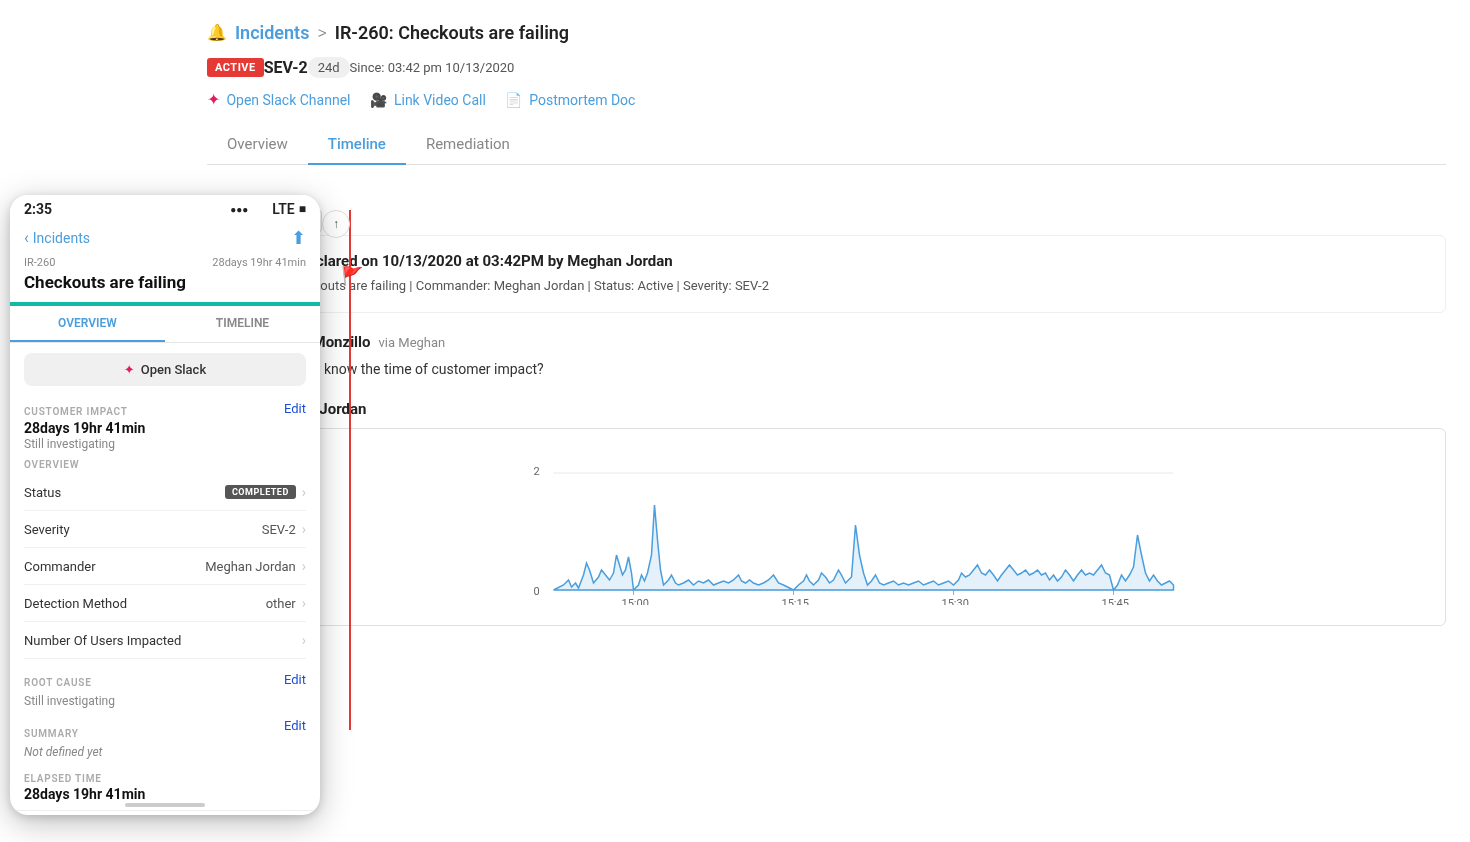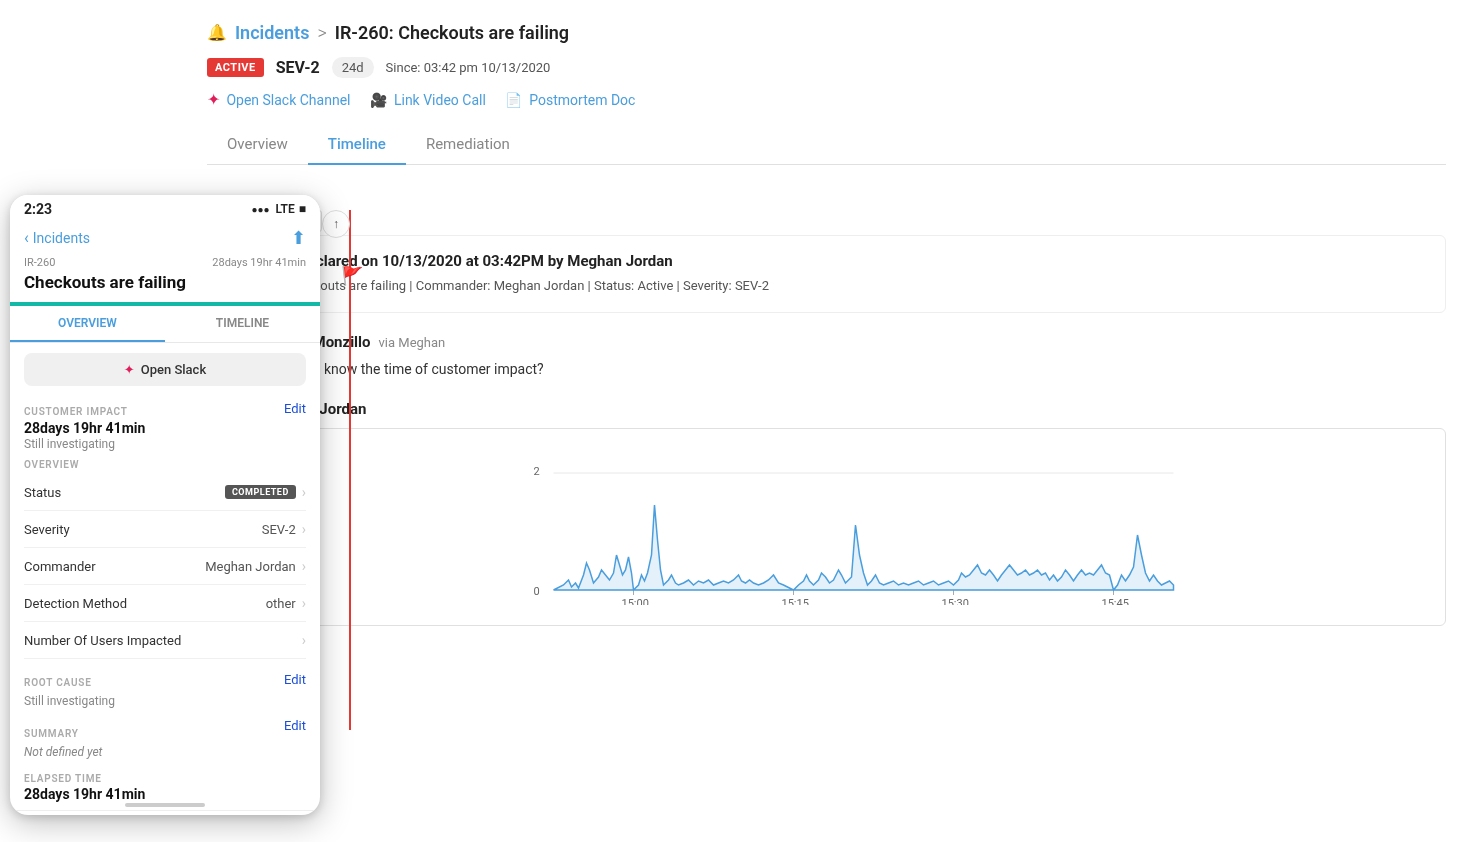--- a/index.html
+++ b/index.html
@@ -47,21 +47,20 @@
       font-weight: 300;
     }
 
     .breadcrumb-current {
       color: #222;
     }
 
     .incident-meta {
       display: flex;
       align-items: center;
-      gap: 12px;
       margin-top: 14px;
       flex-wrap: wrap;
     }
 
     .active-badge {
       background: #e53935;
       color: #fff;
       font-size: 11px;
       font-weight: 700;
       padding: 3px 8px;
@@ -677,24 +676,24 @@
             "></polyline>
         </svg>
       </div>
     </div>
   </div>
 </div>
 
 <div class="phone-overlay">
 
   <div class="phone-status-bar">
-    <span class="phone-time">2:23</span>
+    <span class="phone-time">2:35</span>
     <span class="phone-signal">
       <span>●●●</span>
-      <span style="font-size:12px; margin-left:2px;">LTE</span>
+      <span style="font-size:14px; margin-left:20px;">LTE</span>
       <span style="font-size:12px;">■</span>
     </span>
   </div>
 
   <div class="phone-nav">
     <div class="phone-back">
       <span style="font-size:16px; color:#4a9edd;">‹</span>
       <span style="color:#4a9edd; font-size:14px;">Incidents</span>
     </div>
     <span class="phone-share-icon">⬆</span>

